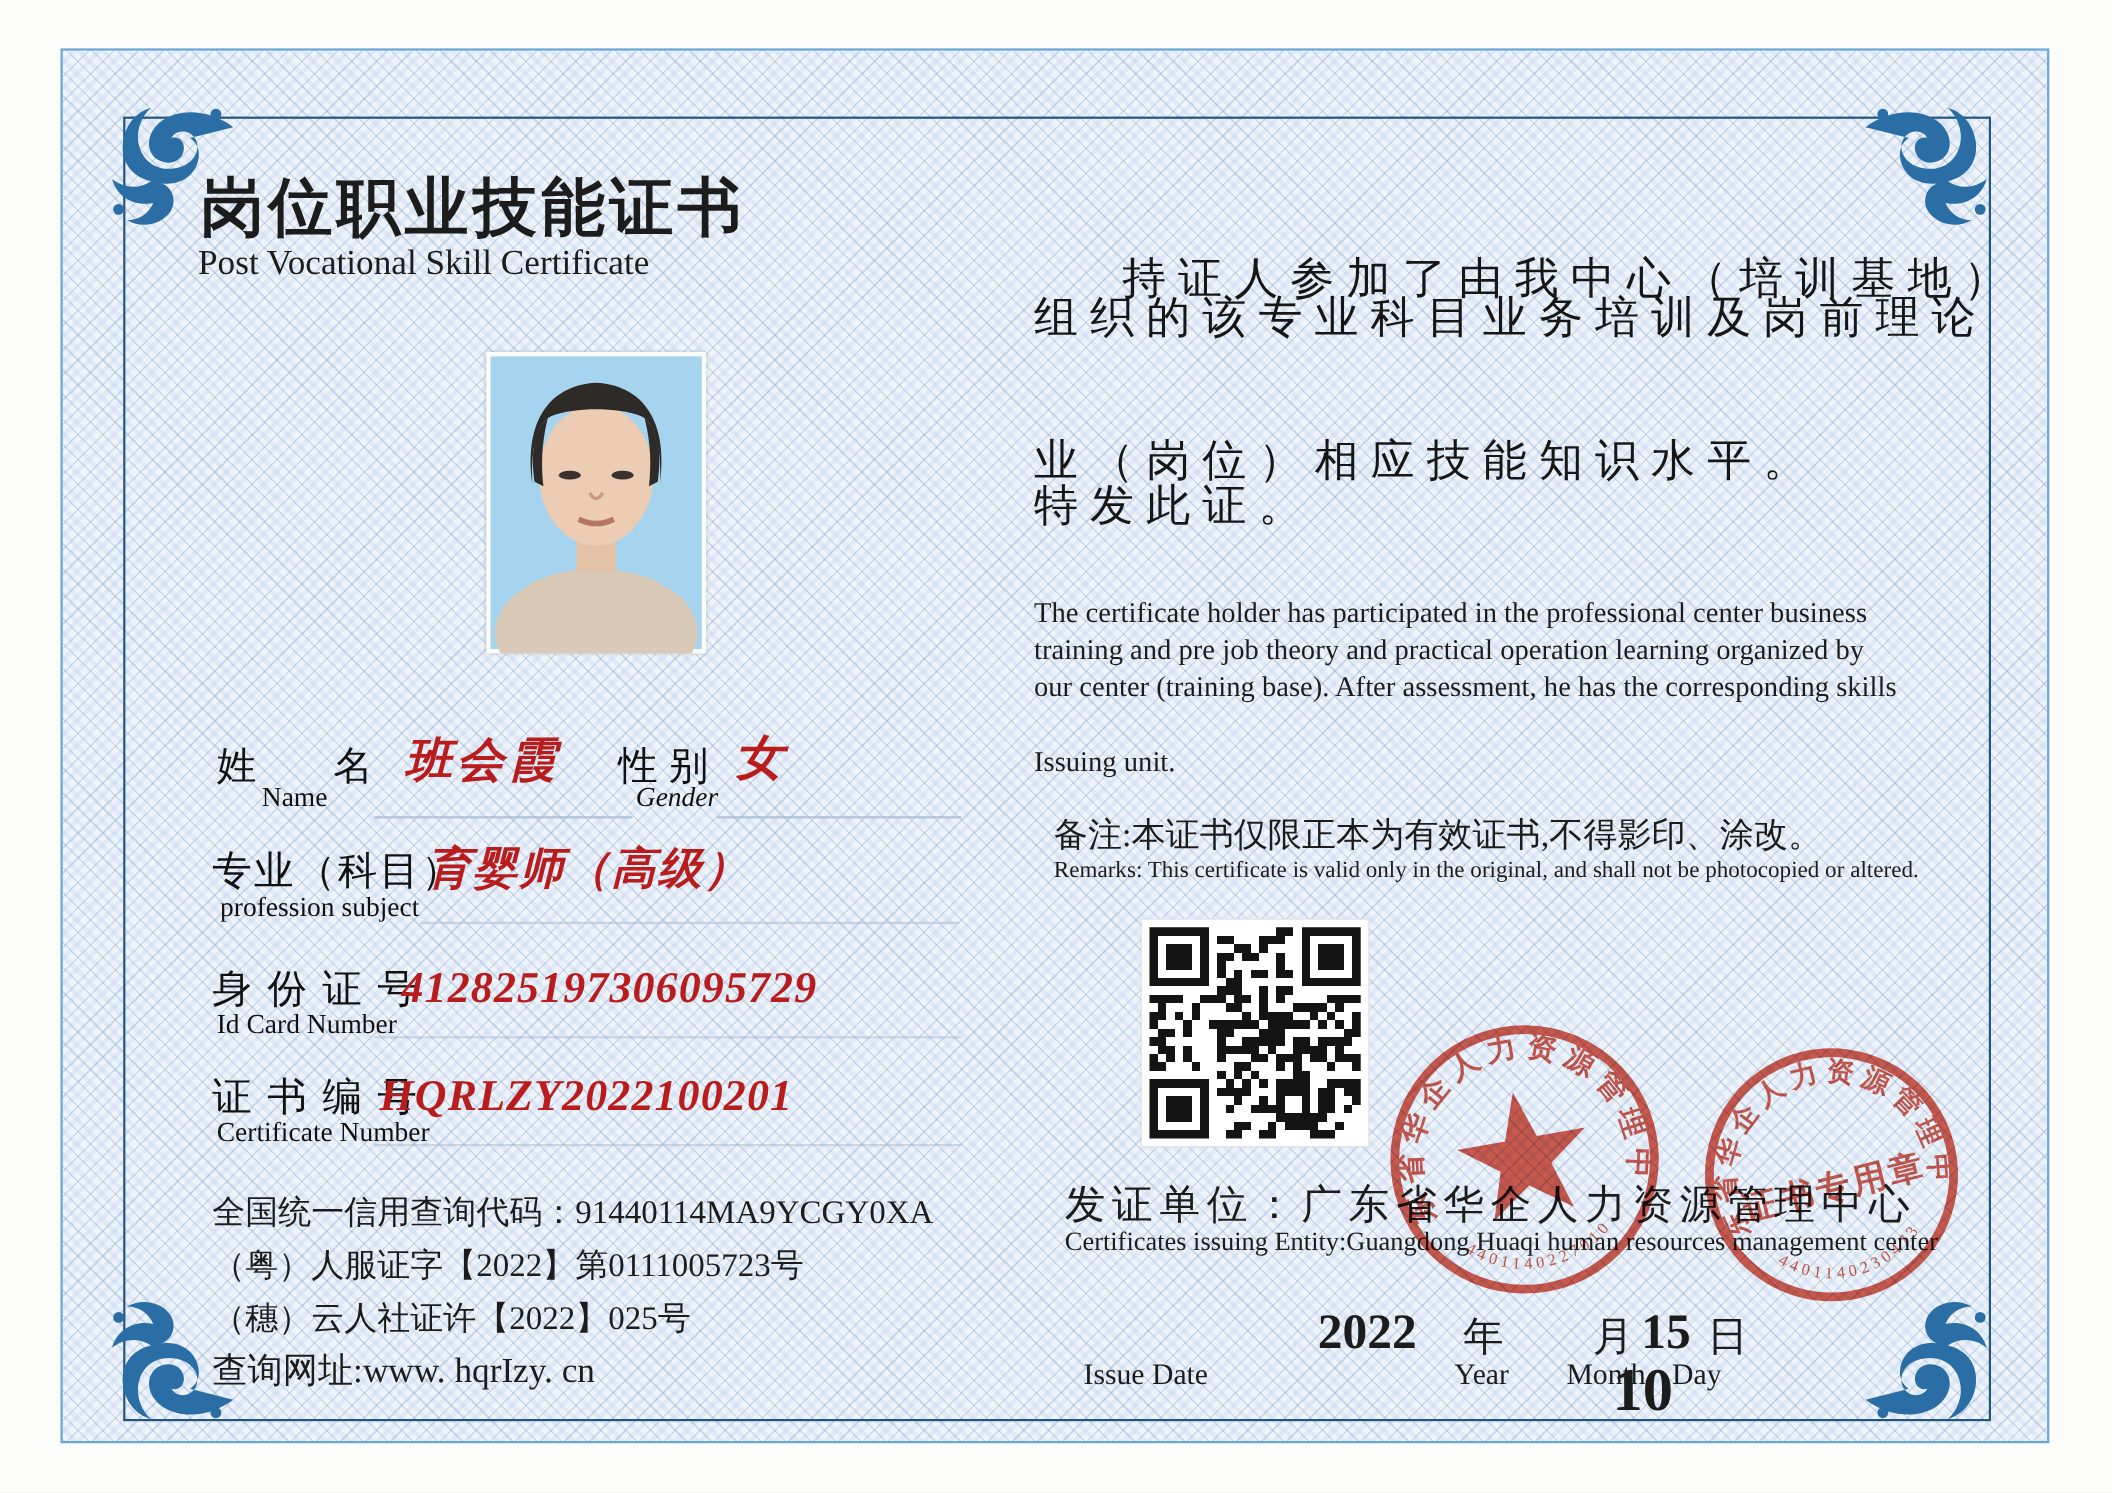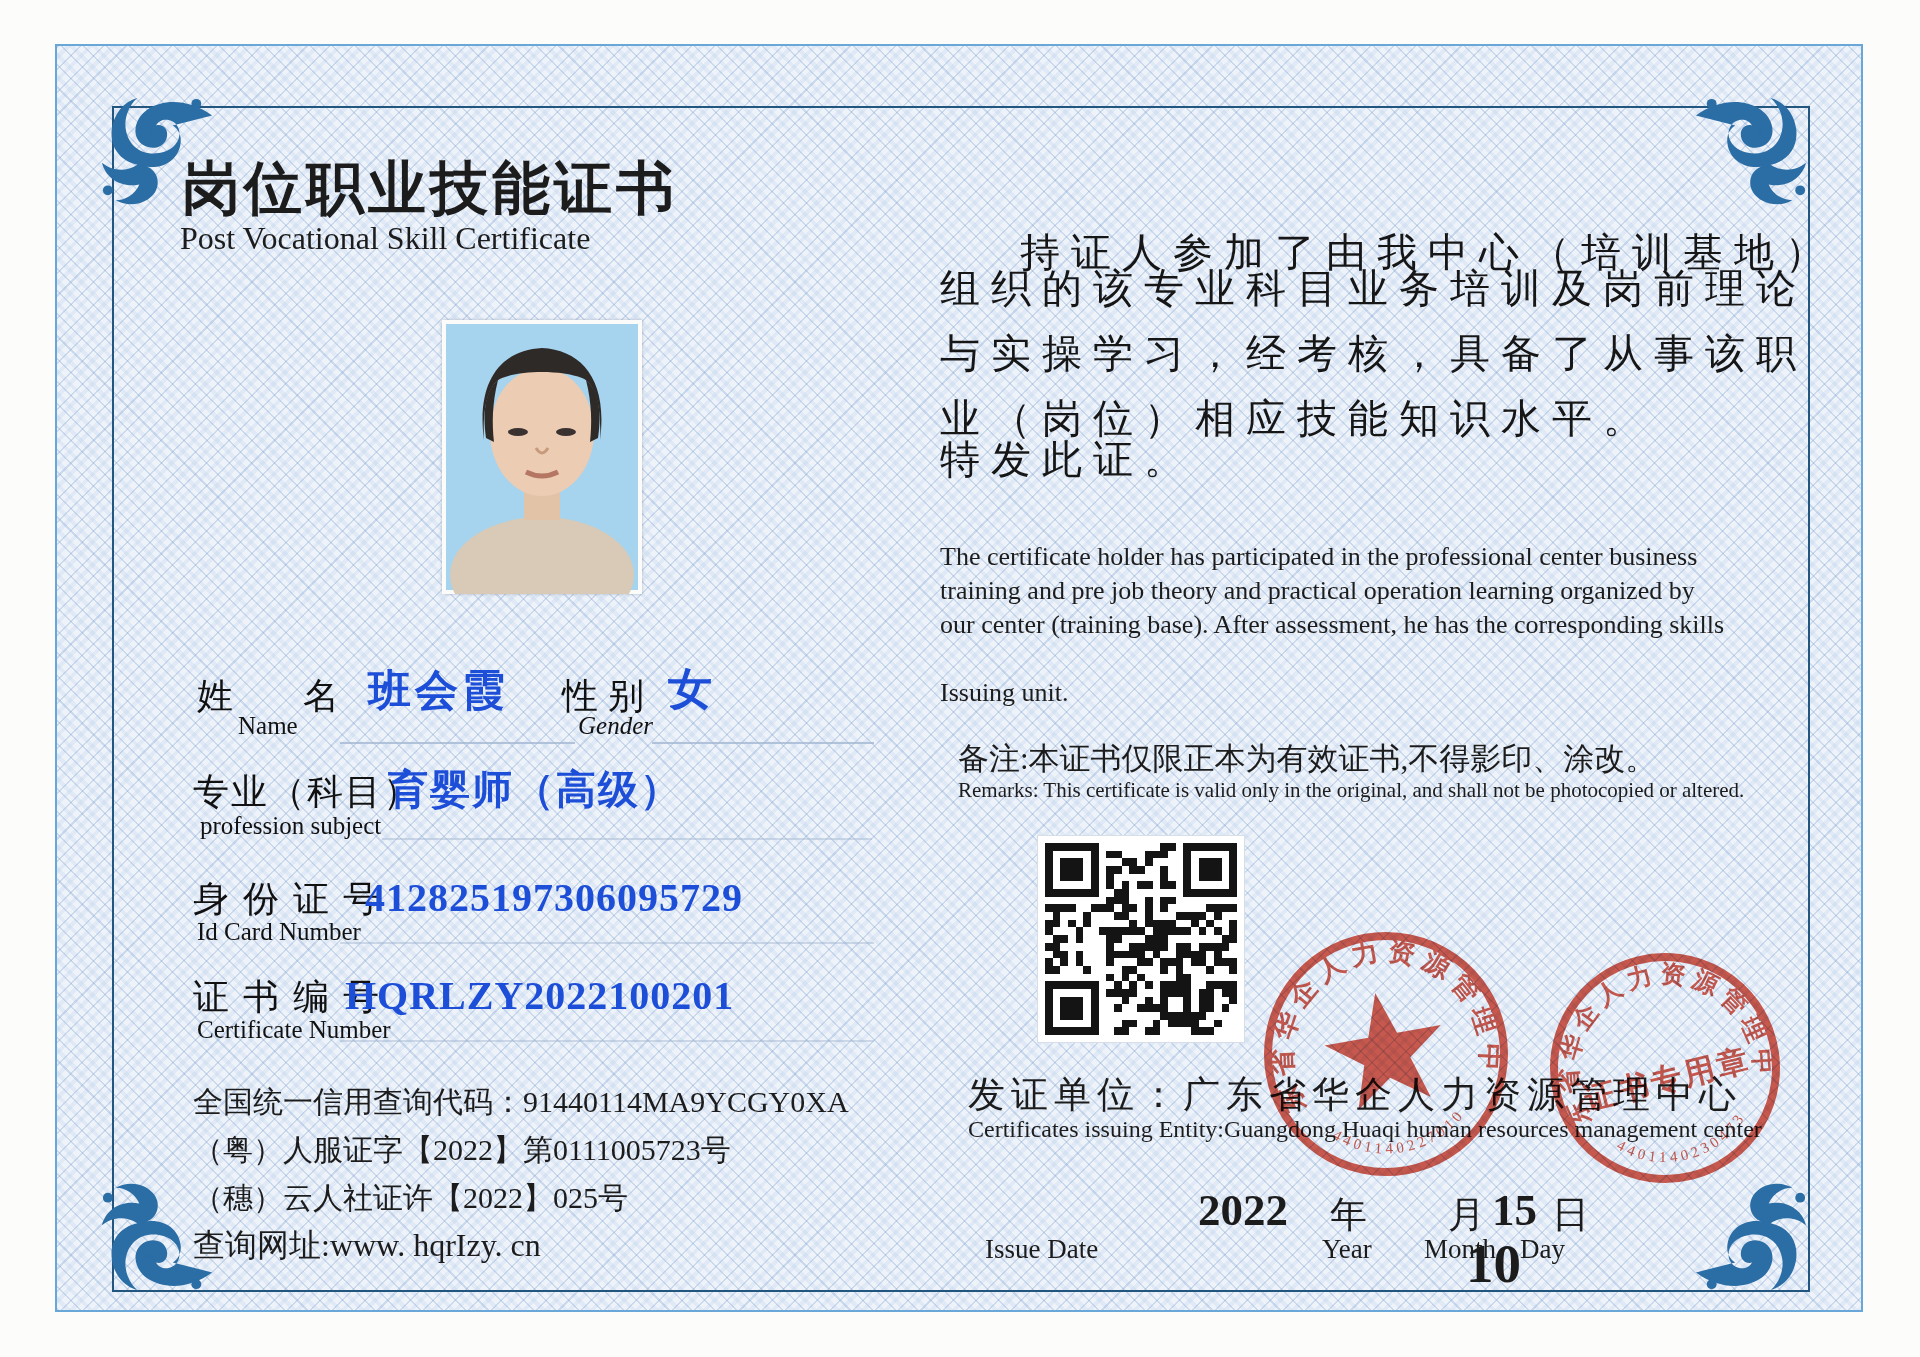--- a/index.html
+++ b/index.html
@@ -13,21 +13,21 @@
       repeating-linear-gradient(45deg, rgba(122,158,208,.30) 0 1.5px, transparent 1.5px 16px),
       repeating-linear-gradient(135deg, rgba(122,158,208,.30) 0 1.5px, transparent 1.5px 16px),
       repeating-linear-gradient(45deg, transparent 0 6px, rgba(160,190,225,.18) 6px 10px, transparent 10px 16px),
       repeating-linear-gradient(135deg, transparent 0 6px, rgba(160,190,225,.18) 6px 10px, transparent 10px 16px);}
   .inner-frame{position:absolute;left:112px;top:106px;width:1694px;height:1182px;
     border:2px solid #23567f;}
   .corner{position:absolute;width:118px;height:118px;}
   .abs{position:absolute;}
   .cn-label{font-size:36px;color:#111;}
   .en-label{font-size:25px;color:#111;}
-  .value{font-weight:bold;font-size:40px;color:#1d4ed8;}
+  .value{font-weight:bold;font-size:40px;color:#b91c1c;font-style:italic;}
   .uline{position:absolute;height:2px;background:#9fb4cf;opacity:.75;}
   .para-cn{font-size:40px;letter-spacing:11px;color:#161616;white-space:nowrap;}
   .small-serif{font-size:26px;line-height:34px;}
   .seal{position:absolute;mix-blend-mode:multiply;opacity:.87;}
   .qr-box{position:absolute;left:1038px;top:836px;width:206px;height:206px;background:#fff;
     box-shadow:0 0 0 1px #d8dee8;display:flex;align-items:center;justify-content:center;}
 </style>
 </head>
 <body>
 
@@ -113,21 +113,20 @@
   <div class="abs en-label" style="left:197px;top:1016px;">Certificate Number</div>
   <div class="uline" style="left:340px;top:1040px;width:534px;opacity:.45;"></div>
 
   <div class="abs" style="left:193px;top:1082px;font-size:30px;">全国统一信用查询代码：91440114MA9YCGY0XA</div>
   <div class="abs" style="left:193px;top:1130px;font-size:30px;">（粤）人服证字【2022】第0111005723号</div>
   <div class="abs" style="left:193px;top:1178px;font-size:30px;">（穗）云人社证许【2022】025号</div>
   <div class="abs" style="left:193px;top:1224px;font-size:32px;">查询网址:www. hqrIzy. cn</div>
 
   <div class="abs para-cn" style="left:1020px;top:196px;margin-top:29px;">持证人参加了由我中心（培训基地）</div>
   <div class="abs para-cn" style="left:940px;top:261px;">组织的该专业科目业务培训及岗前理论</div>
-  <div class="abs para-cn" style="left:940px;top:326px;">与实操学习，经考核，具备了从事该职</div>
   <div class="abs para-cn" style="left:940px;top:391px;">业（岗位）相应技能知识水平。</div>
   <div class="abs para-cn" style="left:940px;top:432px;">特发此证。</div>
 
   <div class="abs small-serif" style="left:940px;top:540px;">The certificate holder has participated in the professional center business</div>
   <div class="abs small-serif" style="left:940px;top:574px;">training and pre job theory and practical operation learning organized by</div>
   <div class="abs small-serif" style="left:940px;top:608px;">our center (training base). After assessment, he has the corresponding skills</div>
   <div class="abs small-serif" style="left:940px;top:676px;">Issuing unit.</div>
 
   <div class="abs" style="left:958px;top:738px;font-size:31px;">备注:本证书仅限正本为有效证书,不得影印、涂改。</div>
   <div class="abs" style="left:958px;top:778px;font-size:21px;">Remarks: This certificate is valid only in the original, and shall not be photocopied or altered.</div>

